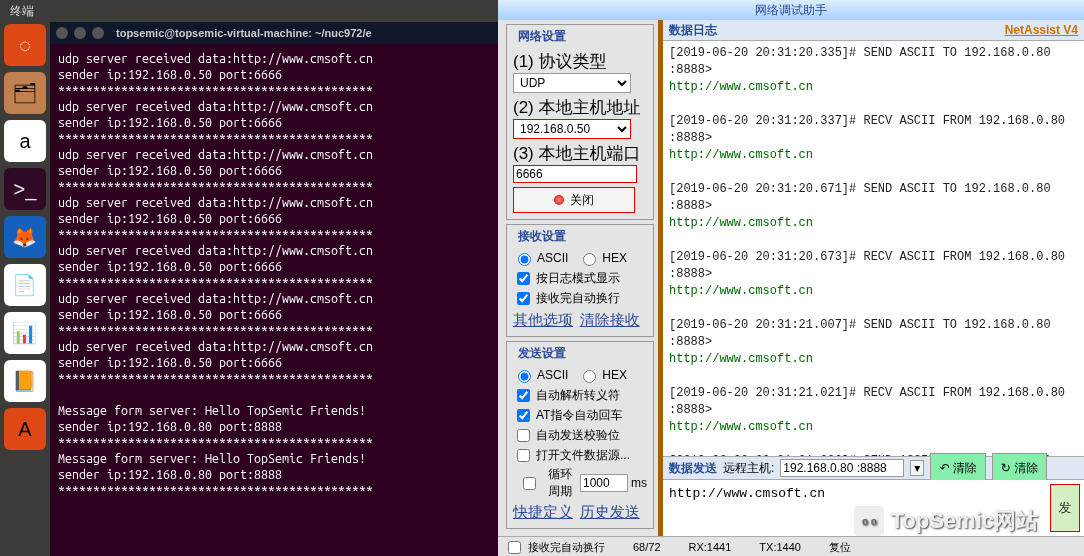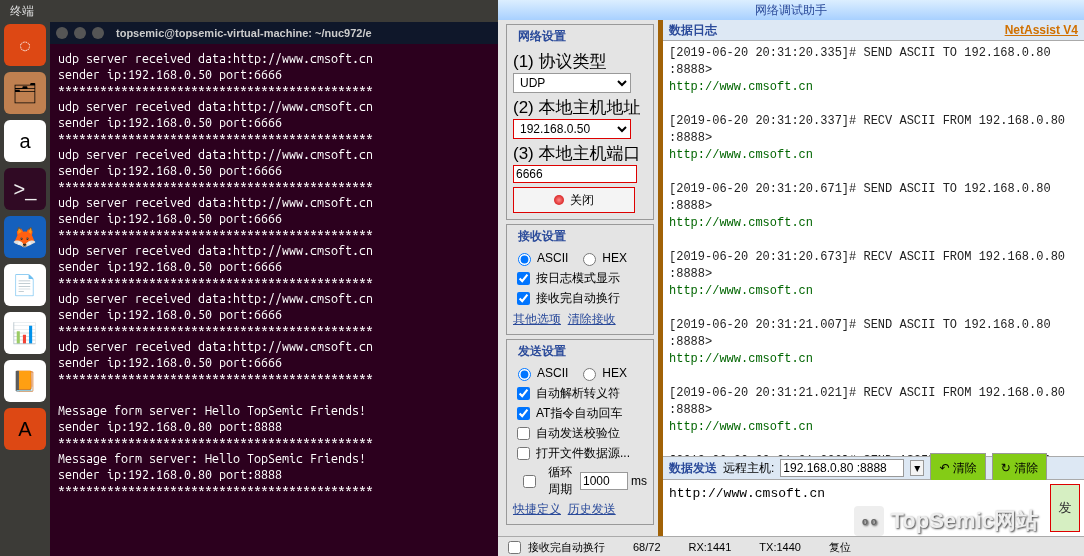--- a/index.html
+++ b/index.html
@@ -22,33 +22,33 @@
 .na-left{width:148px;padding:4px 4px 4px 8px;display:flex;flex-direction:column;gap:4px}
 .fieldset{border:1px solid #999;padding:4px 6px 6px 6px;background:#e4e4e4}
 .legend{color:#2a4a9a;font-weight:bold;font-size:12px;margin:-11px 0 2px 2px;background:#e4e4e4;display:inline-block;padding:0 3px}
 .lbl{color:#000;font-size:17px;margin-top:3px}
 select,input[type=text]{width:118px;font-size:12px;padding:1px 2px;border:1px solid #999;background:#fff}
 .redbox{border:1.5px solid #d00 !important}
 .btn-close{width:120px;height:24px;margin-top:4px;border:1.5px solid #d00;background:#f4f4f4;display:flex;align-items:center;justify-content:center;gap:6px;cursor:pointer}
 .red-dot{width:10px;height:10px;border-radius:50%;background:radial-gradient(#f88,#c00)}
 .radio-row{display:flex;gap:10px;align-items:center;margin:2px 0}
 .chk-row{display:flex;align-items:center;gap:3px;margin:1px 0;font-size:12px}
-.links{color:#2a4a9a;text-decoration:underline;cursor:pointer;font-size:12px}
+.links{color:#2a4a9a;text-decoration:underline;cursor:pointer;font-size:15px}
 .spin{display:flex;align-items:center;gap:3px}
 .spin input{width:42px}
 .na-right{flex:1;display:flex;flex-direction:column;border-left:5px solid #a16207}
 .log-header{height:20px;display:flex;align-items:center;background:#dde8f4;border-bottom:1px solid #aaa;padding:0 6px;justify-content:space-between}
 .log-header-label{color:#2a4a9a;font-weight:bold}
 .log-header-brand{color:#d07000;font-weight:bold;text-decoration:underline}
 .log-area{flex:1;background:#fff;padding:4px 6px;font-family:"Courier New",monospace;font-size:12px;line-height:17px;overflow:hidden;color:#222}
 .log-area .url{color:#016500}
 .send-header{height:22px;background:#dde8f4;border-top:1px solid #aaa;border-bottom:1px solid #aaa;display:flex;align-items:center;padding:0 6px;gap:6px}
 .send-header .lab2{color:#2a4a9a;font-weight:bold}
 .dest-in{width:140px;border:1.5px solid #d00;font-size:12px;padding:1px 3px}
-.mini-btn{border:1px solid #999;background:#84cc16;padding:6px 8px;font-size:12px}
+.mini-btn{border:1px solid #999;background:#86efac;padding:6px 8px;font-size:12px}
 .send-area{height:48px;background:#fff;padding:4px;display:flex;position:relative}
 .send-text{flex:1;border:none;font-family:"Courier New",monospace;font-size:13px;resize:none}
 .send-btn{width:28px;background:#d6efc2;border:1.5px solid #d00;margin-left:4px;display:flex;align-items:center;justify-content:center;font-size:13px;color:#333}
 .watermark{position:absolute;right:46px;bottom:0px;color:#eee;font-size:22px;font-weight:bold;display:flex;align-items:center;gap:6px;text-shadow:1px 1px 2px #444;pointer-events:none}
 .wx-icon{width:30px;height:30px;background:#eee;border-radius:4px;display:flex;align-items:center;justify-content:center;color:#666;font-size:10px;font-weight:bold}
 .na-status{height:20px;background:#e4e4e4;border-top:1px solid #aaa;display:flex;align-items:center;font-size:11px;padding:0 6px;gap:28px}
 .na-status .sitem{display:flex;align-items:center;gap:4px}
 </style>
 </head>
 <body>

